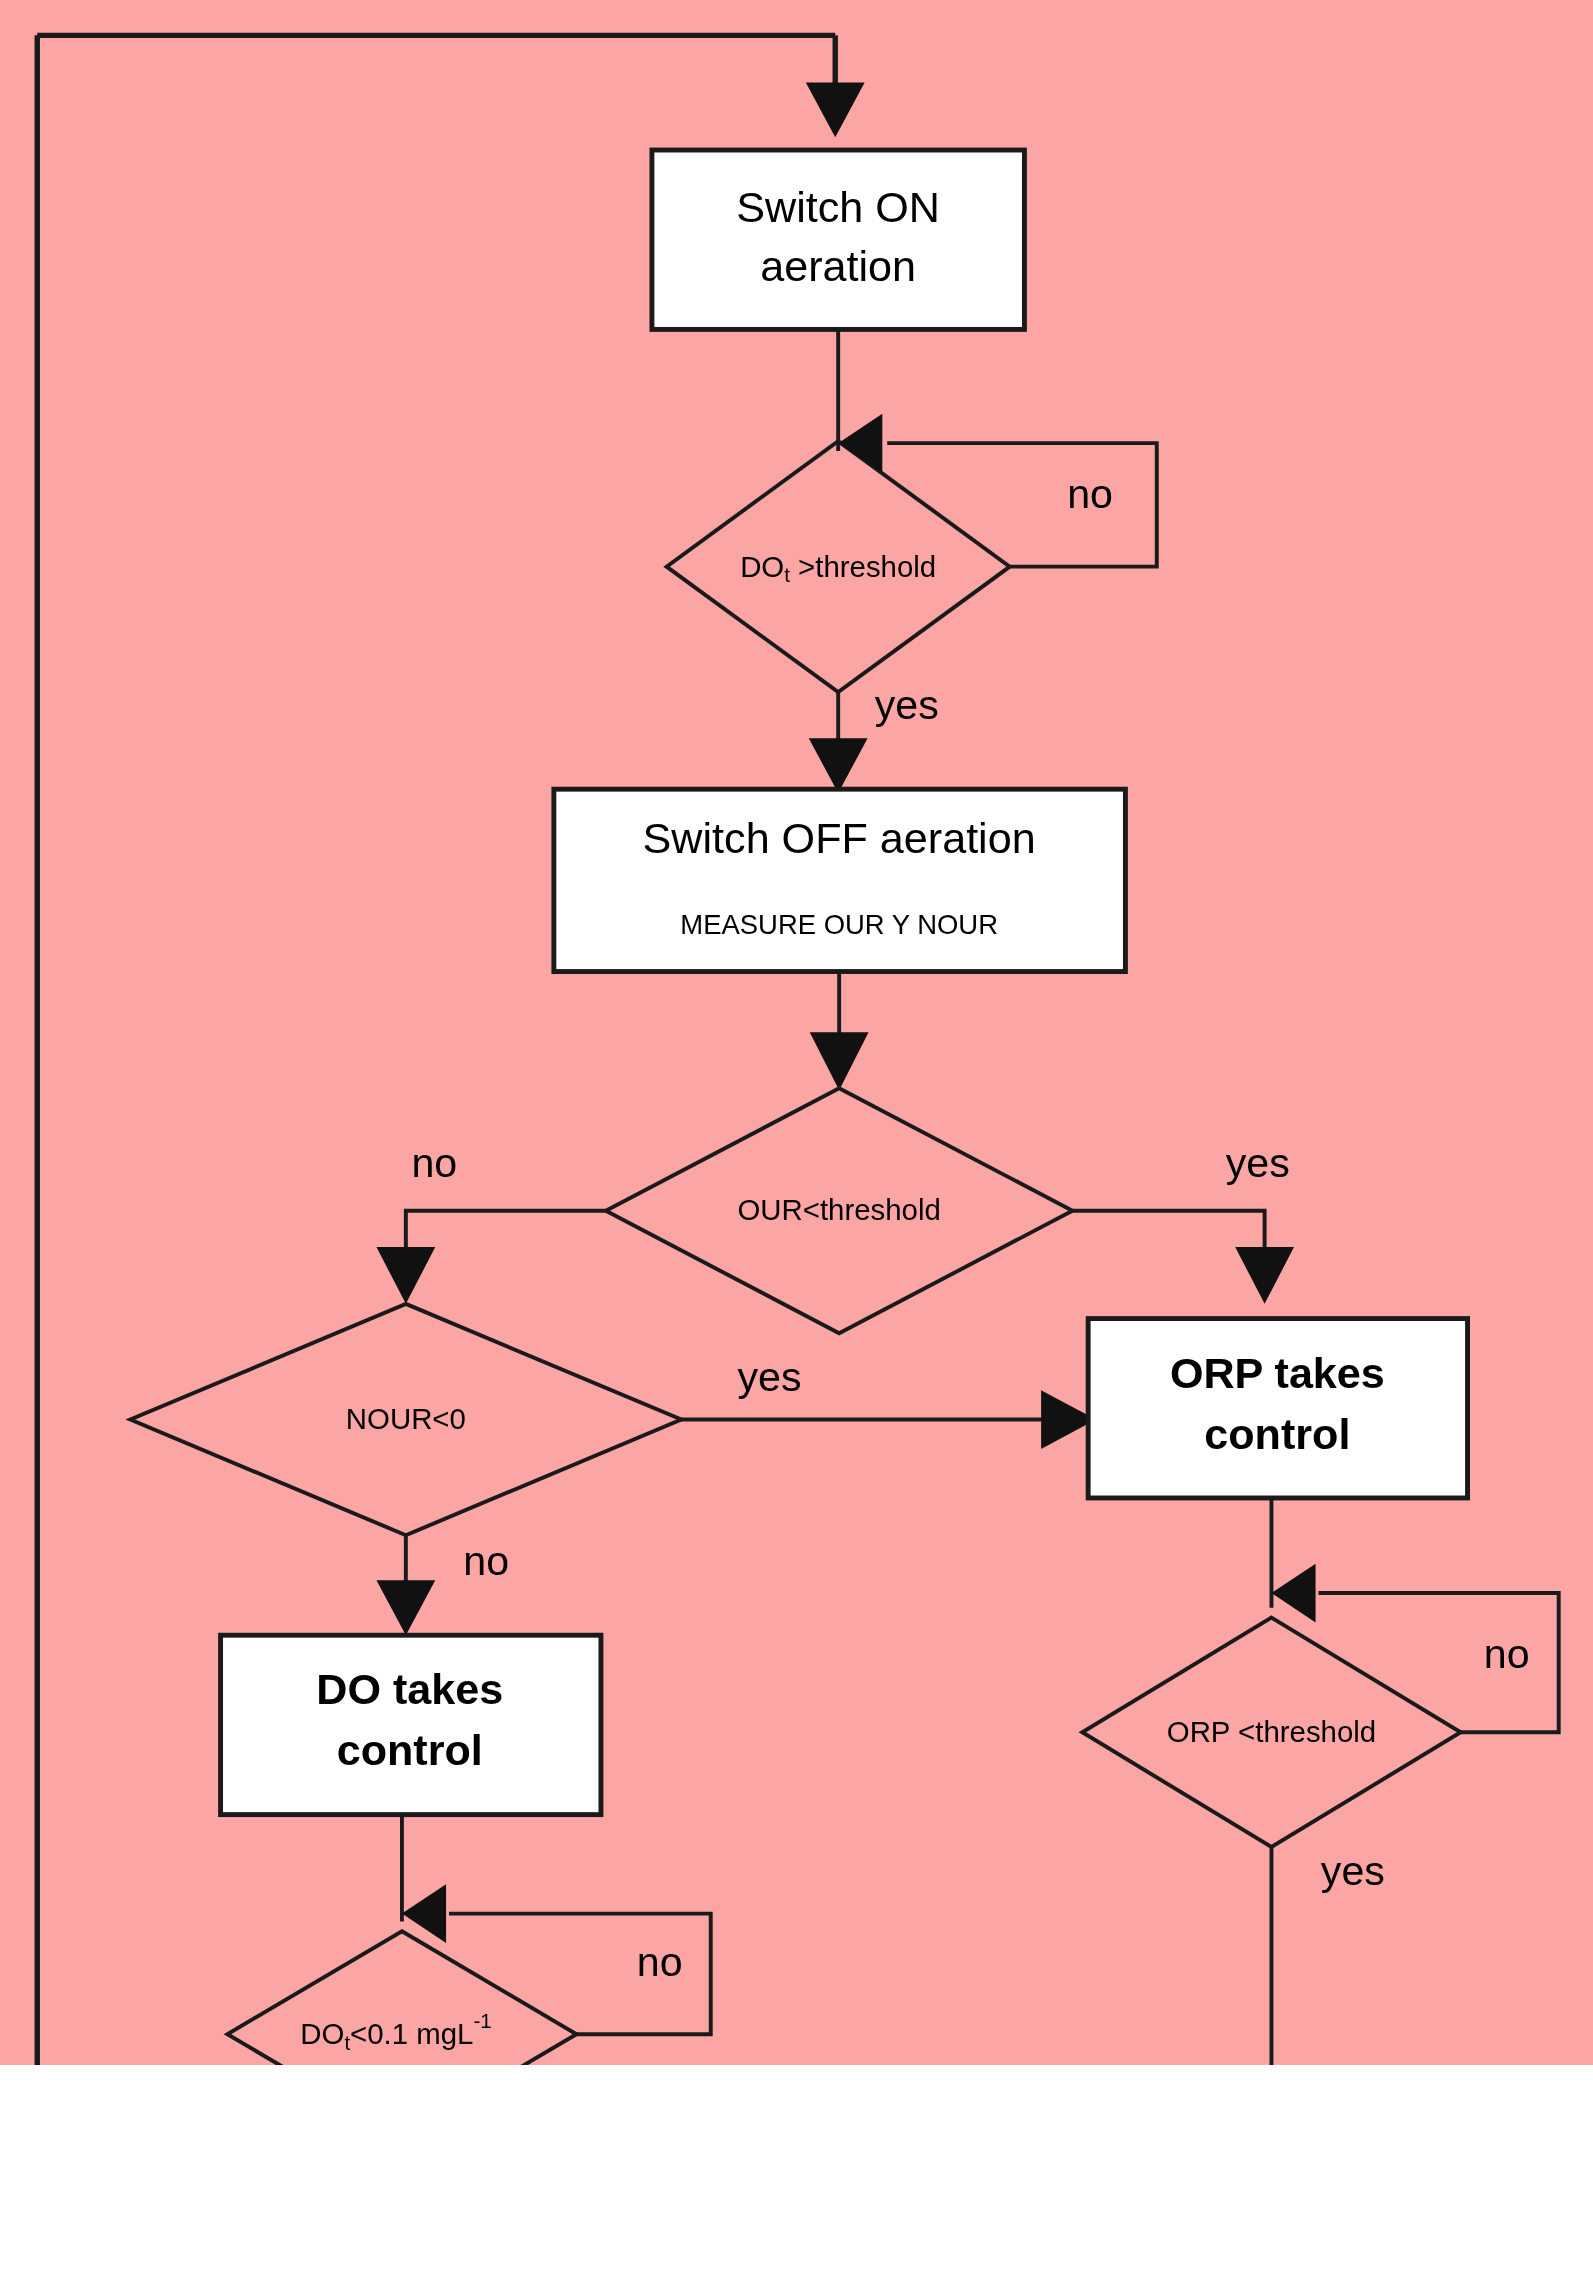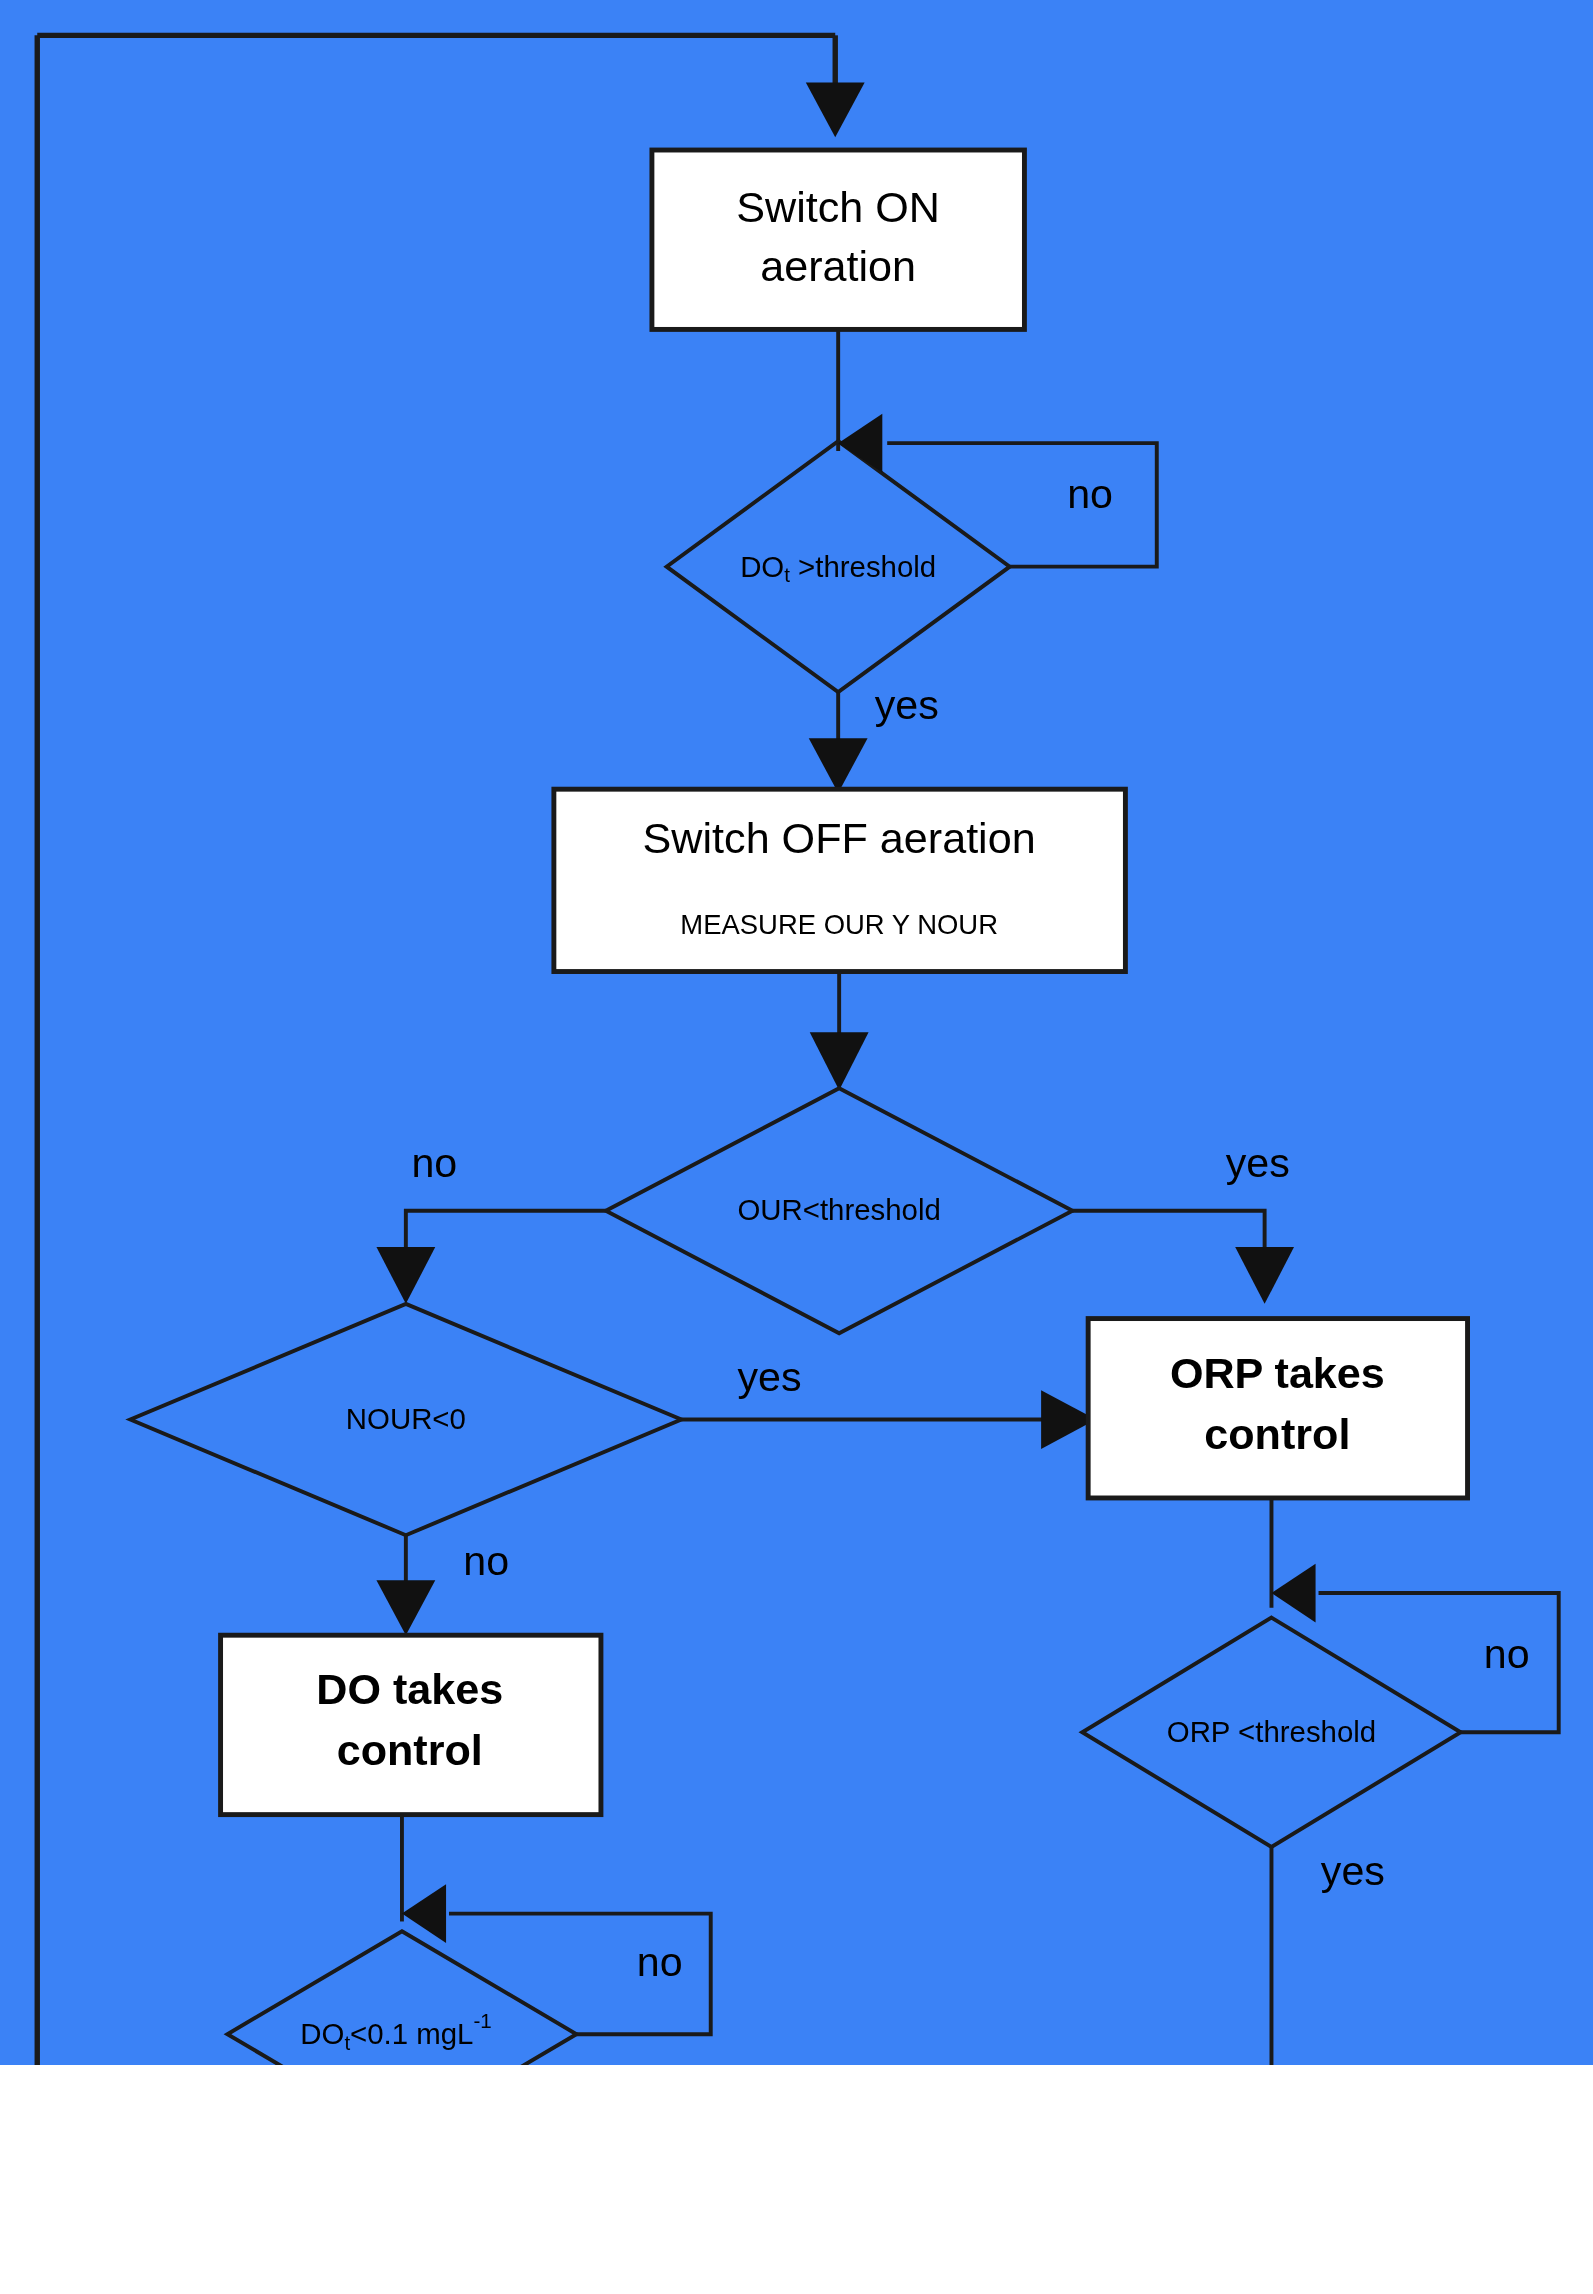--- a/index.html
+++ b/index.html
@@ -6,21 +6,21 @@
   html, body {
     margin: 0;
     padding: 0;
     background: #ffffff;
     font-family: "Liberation Sans", sans-serif;
   }
   #canvas-wrap {
     position: relative;
     width: 1594px;
     height: 2065px;
-    background: #3b82f6;
+    background: #fca5a5;
     overflow: hidden;
   }
   svg#flow {
     position: absolute;
     left: 0;
     top: 0;
     width: 1594px;
     height: 2295px;
     display: block;
   }

